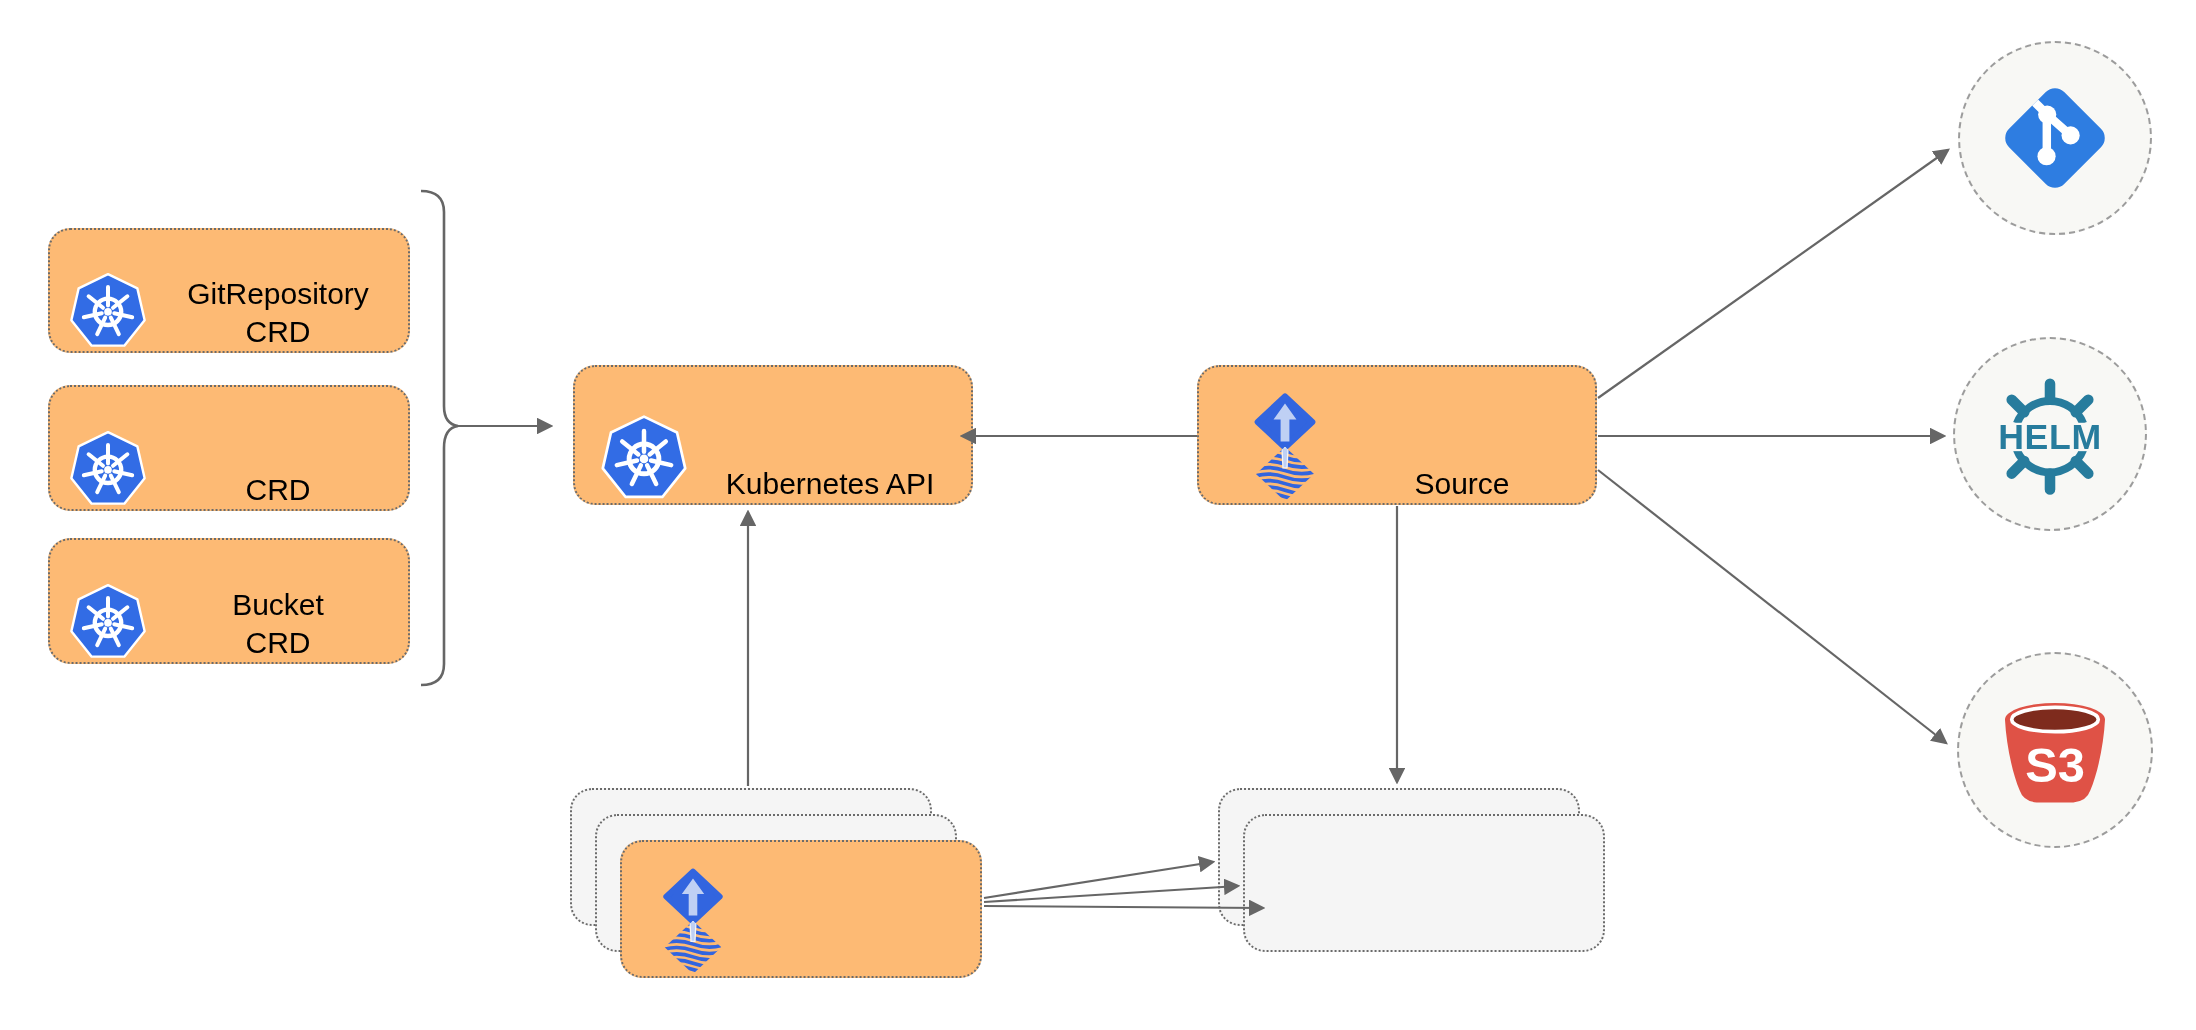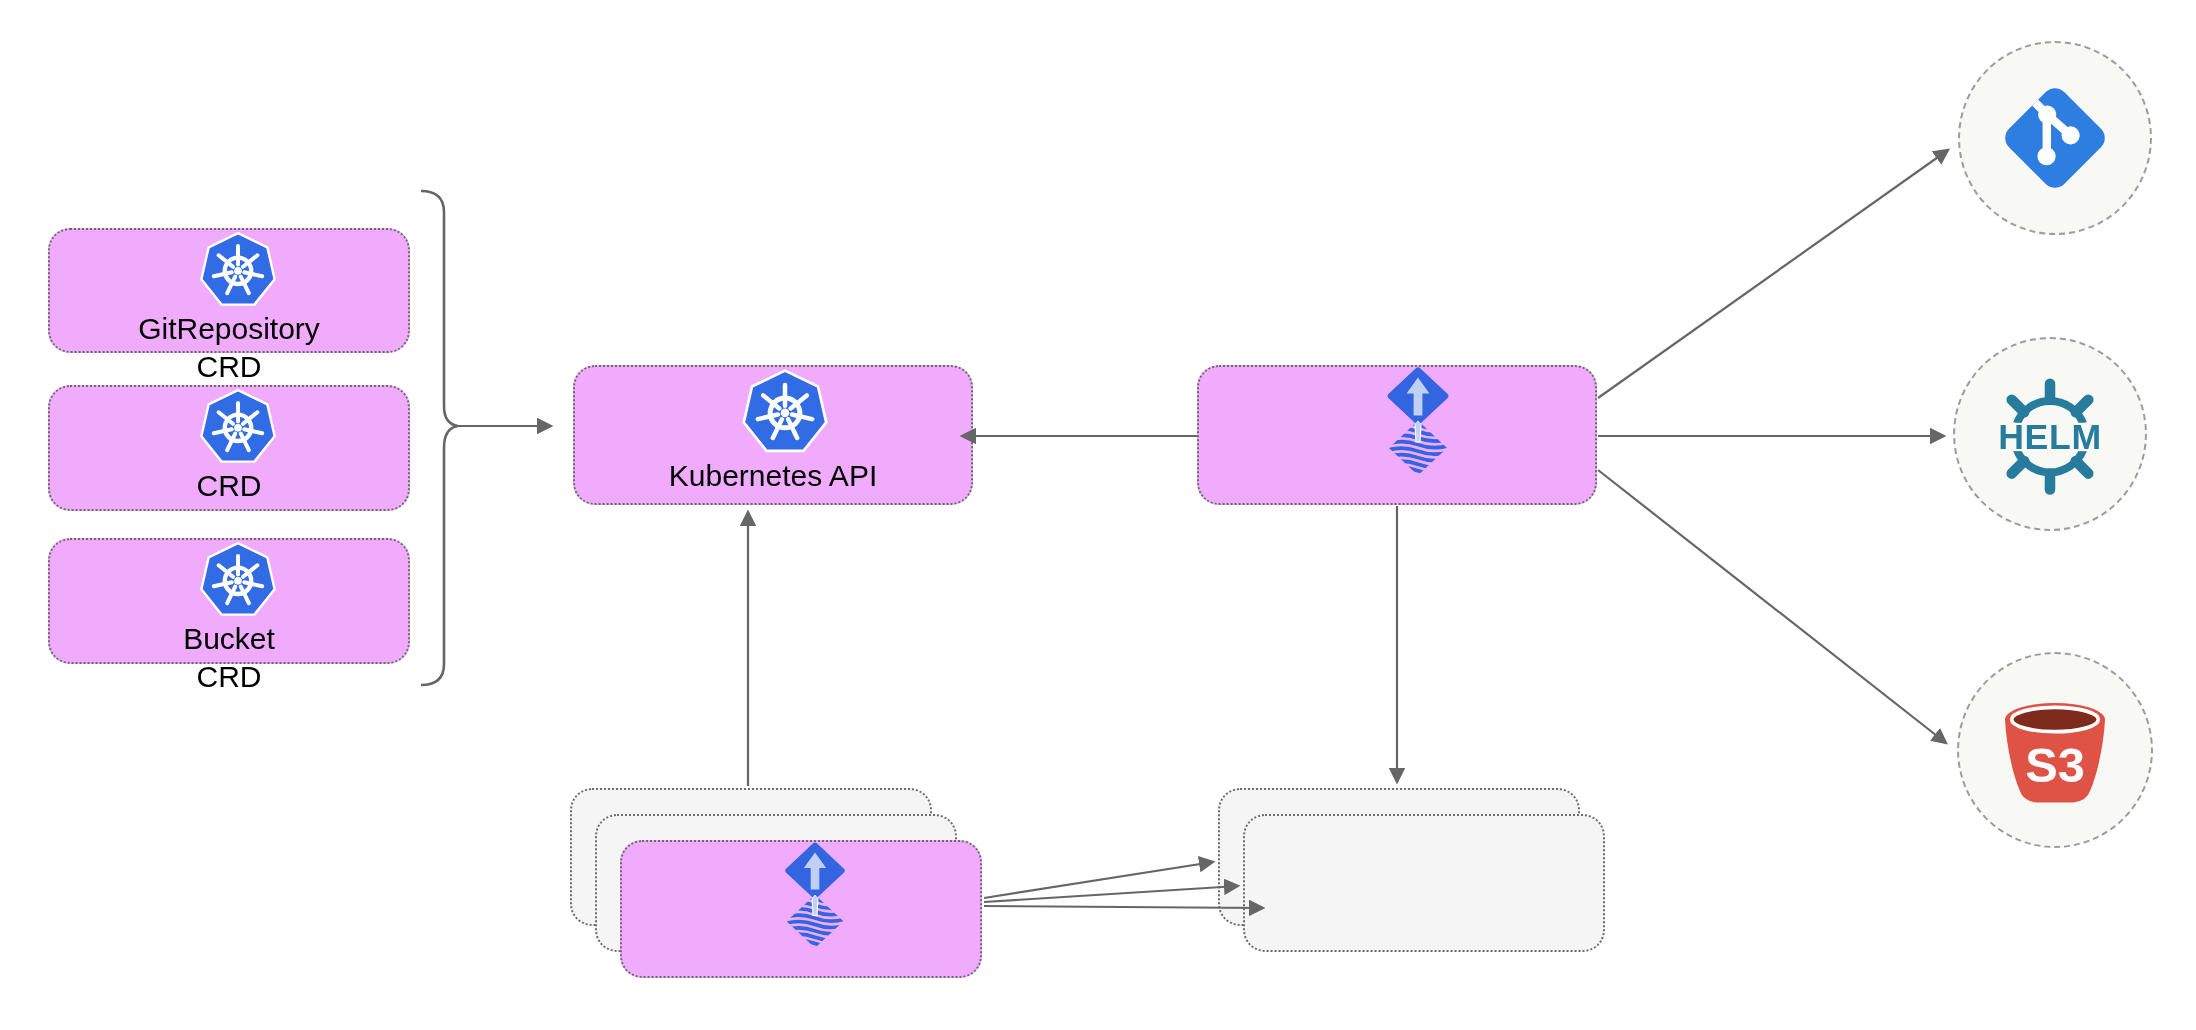--- a/index.html
+++ b/index.html
@@ -1,19 +1,19 @@
 <!DOCTYPE html>
 <html><head>
 <meta charset="utf-8">
 <style>
   html,body{margin:0;padding:0;background:#fff;}
   .canvas{position:relative;width:2196px;height:1030px;background:#ffffff;overflow:hidden;
           font-family:"Liberation Sans",sans-serif;}
-  .box{position:absolute;background:#f0abfc;border:2px dotted #6b6b6b;border-radius:22px;
-       box-sizing:border-box;display:flex;align-items:center;z-index:3;flex-direction:column;}
+  .box{position:absolute;background:#fdba74;border:2px dotted #6b6b6b;border-radius:22px;
+       box-sizing:border-box;display:flex;align-items:flex-end;z-index:3;}
   .ghost{position:absolute;background:#f5f5f5;border:2px dotted #6b6b6b;border-radius:22px;
        box-sizing:border-box;}
   .label{flex:1;text-align:center;font-size:30px;line-height:38px;color:#000;}
   .icon{flex:0 0 auto;display:block;}
   .circle{position:absolute;border-radius:50%;background:#f8f8f5;border:2px dashed #9c9c9c;
        box-sizing:border-box;display:flex;align-items:center;justify-content:center;z-index:3;}
   .overlay{position:absolute;left:0;top:0;z-index:4;pointer-events:none;}
   .defs{position:absolute;width:0;height:0;}
 </style>
 </head>
@@ -126,20 +126,21 @@
         <use href="#ic-k8s"></use>
       </svg>
     <div class="label">Kubernetes API</div>
   </div>
 
   <div class="box" style="left:1197px;top:365px;width:400px;height:140px;">
     <svg class="icon" style="width:88px;height:110px;margin-left:42px;">
         <use href="#ic-flux"></use>
       </svg>
     <div class="label">
+      <div>Source</div>
     </div>
   </div>
 
   <div class="ghost" style="left:570px;top:788px;width:362px;height:138px;z-index:1;"></div>
   <div class="ghost" style="left:595px;top:814px;width:362px;height:138px;z-index:2;"></div>
   <div class="box" style="left:620px;top:840px;width:362px;height:138px;">
     <svg class="icon" style="width:86px;height:108px;margin-left:28px;">
         <use href="#ic-flux"></use>
       </svg>
   </div>

